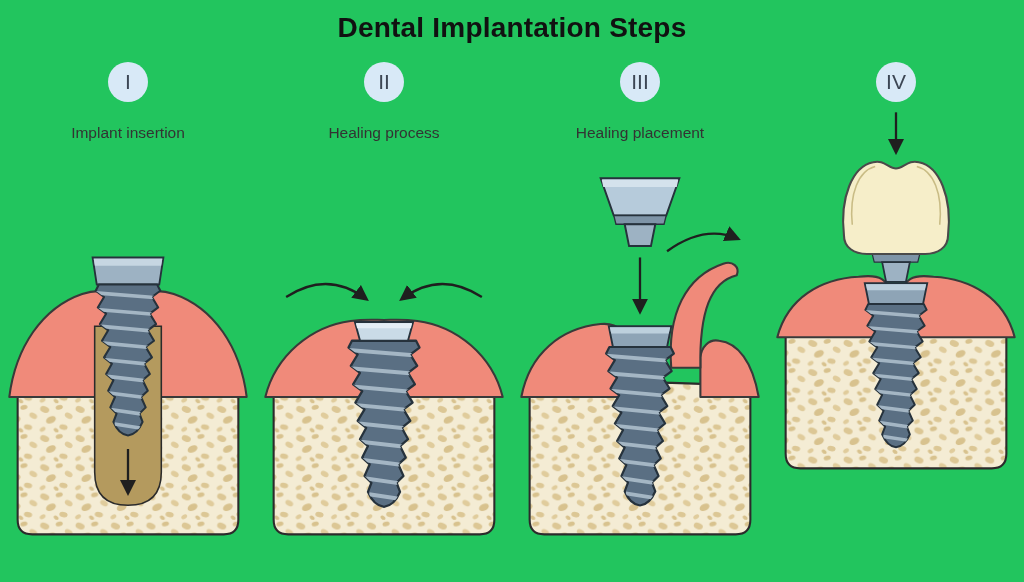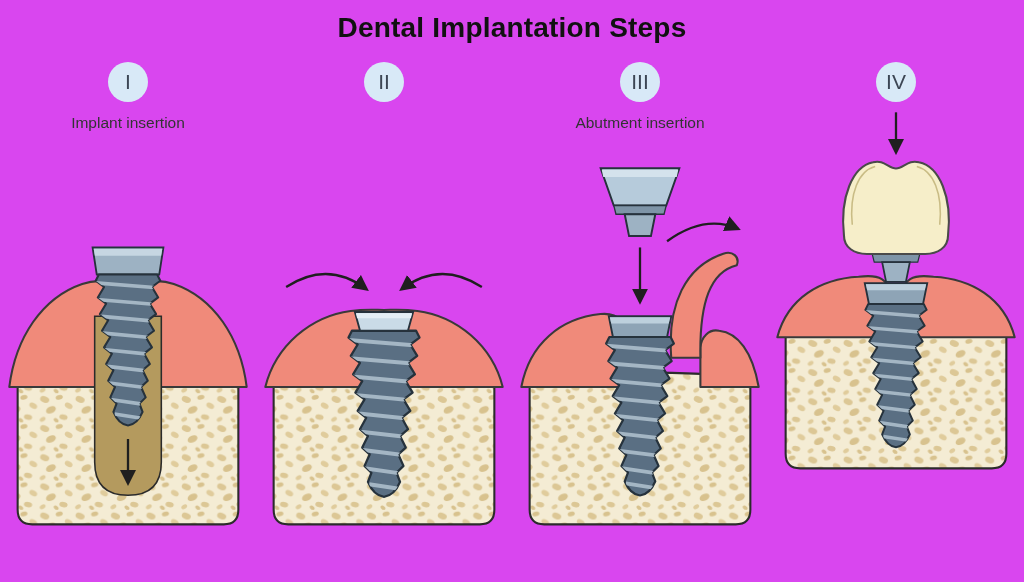--- a/index.html
+++ b/index.html
@@ -1,33 +1,33 @@
 <!DOCTYPE html>
 <html style="--gum: #f08a7a; --bone_bg: #f4ecd4; --bone_speckle: #dcc795; --socket: #b49a5e; --implant_dark: #5a6f83; --implant_light: #a4b6c4; --implant_cap: #cadbe7; --crown: #f6eec9; --step_circle: #d8e9f7; --title_color: #111111;"><head>
 <meta charset="utf-8">
 <style>
   html,body{margin:0;padding:0;background:#ffffff;}
   .page{
-    width:1024px;height:582px;background:#d946ef;position:relative;overflow:hidden;
+    width:1024px;height:582px;background:#22c55e;position:relative;overflow:hidden;
     font-family:"Liberation Sans", sans-serif;
   }
   .title{
     text-align:center;padding-top:12px;font-size:28px;font-weight:700;color:#111;
     letter-spacing:.2px;
   }
   .steps-row{display:flex;margin-top:10px;}
   .step-col{width:256px;display:flex;flex-direction:column;align-items:center;}
   .num-circle{
     width:40px;height:40px;border-radius:50%;
     background:var(--step_circle,#d8e9f7);
     display:flex;align-items:center;justify-content:center;
     font-size:21px;color:#3c4654;margin-top:8px;
   }
   .step-label{
-    margin-top:10px;height:46px;text-align:center;font-size:15.5px;color:#333;line-height:1.4;
+    margin-top:20px;height:46px;text-align:center;font-size:15.5px;color:#333;line-height:1.4;
   }
   .illus{margin-top:2px;}
   
   .gum{fill:var(--gum,#f08a7a);stroke:#3a3a3a;stroke-width:2;stroke-linejoin:round;}
   .bone{fill:url(#bonePat);stroke:#2b2b2b;stroke-width:2;stroke-linejoin:round;}
   .socket{fill:var(--socket,#b49a5e);stroke:#2b2b2b;stroke-width:1.5;}
   .screwBody{fill:var(--implant_dark,#5a6f83);stroke:#26323c;stroke-width:2;stroke-linejoin:round;}
   .thread{stroke:var(--implant_light,#a4b6c4);stroke-width:3.5;fill:none;}
   .collar{fill:#8ea4b6;stroke:#26323c;stroke-width:1.8;}
   .collarTop{fill:#bdd0dd;stroke:none;}
@@ -127,39 +127,40 @@
         </g>
         <line class="arrow" x1="120" y1="268" x2="120" y2="310" marker-end="url(#arrowHead)"></line>
       </svg>
     </div>
 
     <div class="step-col">
       <div class="num-circle">
         <span>II</span>
       </div>
       <div class="step-label">
+        <div>Healing process</div>
       </div>
       <svg class="illus" width="250" height="380" viewBox="0 0 240 365">
         <path class="bone" d="M 14,210 C 70,202 170,202 226,210 L 226,336 Q 226,350 212,350 L 28,350 Q 14,350 14,336 Z"></path>
         <path class="gum" d="M 6,218 C 16,178 50,150 88,145 C 102,143 112,144 120,144 C 128,144 138,143 152,145 C 190,150 224,178 234,218 Z"></path>
         <g>
           <use href="#screwG" transform="translate(120,164) scale(1.1)"></use>
           <use href="#capG" transform="translate(120,146)"></use>
         </g>
         <path class="arrow" d="M 26,122 Q 66,96 103,124" marker-end="url(#arrowHead)"></path>
         <path class="arrow" d="M 214,122 Q 174,96 137,124" marker-end="url(#arrowHead)"></path>
       </svg>
     </div>
 
     <div class="step-col">
       <div class="num-circle">
         <span>III</span>
       </div>
       <div class="step-label">
-        <div>Abutment insertion</div>
+        <div>Healing placement</div>
         <div></div>
       </div>
       <svg class="illus" width="250" height="380" viewBox="0 0 240 365">
         <path class="bone" d="M 14,210 C 70,202 170,202 226,210 L 226,336 Q 226,350 212,350 L 28,350 Q 14,350 14,336 Z"></path>
         <path class="gum" d="M 6,218 C 14,176 44,152 82,148 C 92,147 100,150 102,156 L 102,218 Z"></path>
         <path class="gum" d="M 234,218 C 228,184 214,166 196,164 C 186,162 179,170 178,180 L 178,218 Z"></path>
         <path class="gum" d="M 150,190 C 146,138 164,102 200,90 C 209,87 216,93 213,101 C 188,107 177,136 178,190 Z"></path>
         <g>
           <use href="#screwG" transform="translate(120,170) scale(1.05)"></use>
           <use href="#collarG" transform="translate(120,150)"></use>

